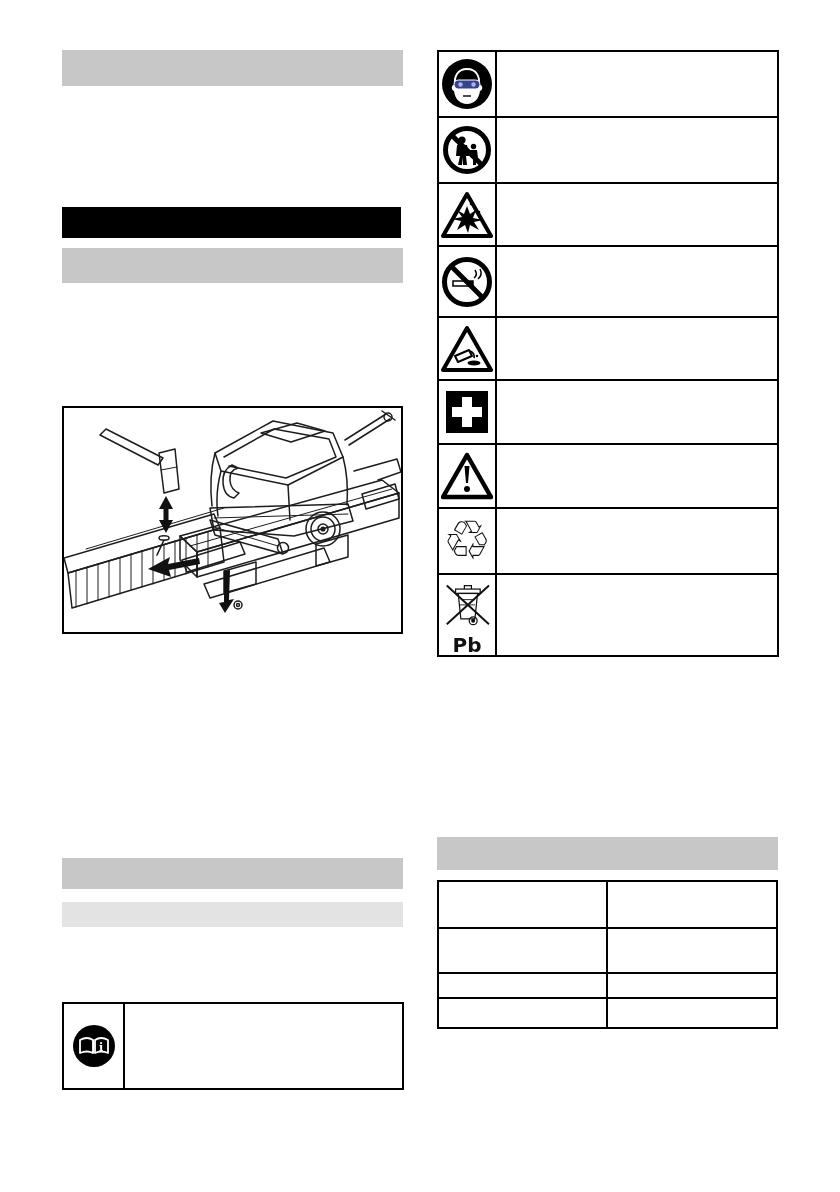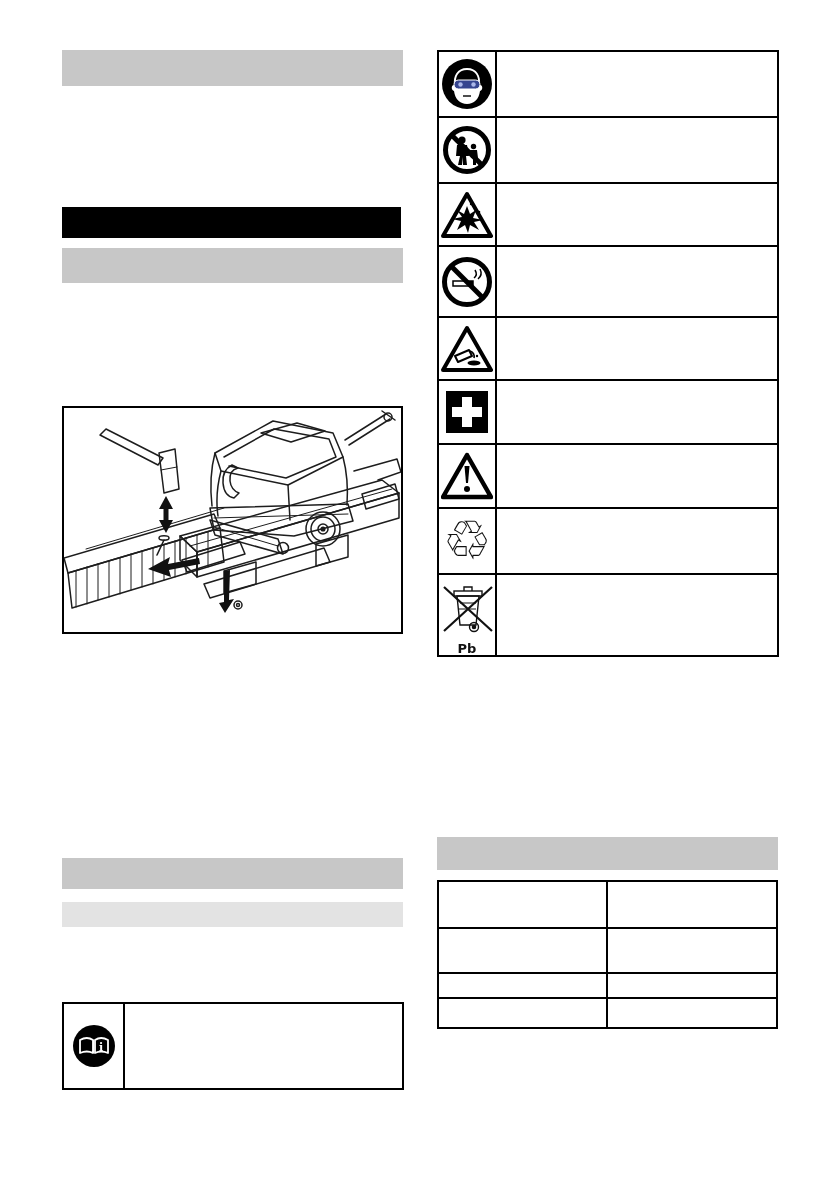--- a/index.html
+++ b/index.html
@@ -36,21 +36,21 @@
     position:absolute;left:437px;top:50px;width:342px;height:607px;
     border:2px solid #000;box-sizing:border-box;display:flex;flex-direction:column;background:#fff;
   }
   .sym-row{display:flex;box-sizing:border-box;border-bottom:2px solid #000;}
   .sym-row:last-child{border-bottom:none;}
   .sym-icon-cell{
     width:58px;border-right:2px solid #000;box-sizing:border-box;
     display:flex;flex-direction:column;align-items:center;justify-content:center;
   }
   .sym-text-cell{flex:1;padding:5px 8px;font-size:12px;color:#111;}
-  .pb-label{font-weight:bold;font-size:13px;color:#111;line-height:1;margin-top:9px;}
+  .pb-label{font-weight:bold;font-size:20px;color:#111;line-height:1;margin-top:9px;}
   .recycle-glyph{font-size:54px;line-height:1;color:#111;font-family:"DejaVu Sans",sans-serif;}
 
   
   .info-table{
     position:absolute;left:437px;top:880px;width:341px;height:149px;
     border:2px solid #000;box-sizing:border-box;display:flex;flex-direction:column;background:#fff;
   }
   .info-row{display:flex;box-sizing:border-box;border-bottom:2px solid #000;}
   .info-row:last-child{border-bottom:none;}
   .info-cell-l{width:169px;border-right:2px solid #000;box-sizing:border-box;padding:4px 6px;font-size:12px;color:#111;}

